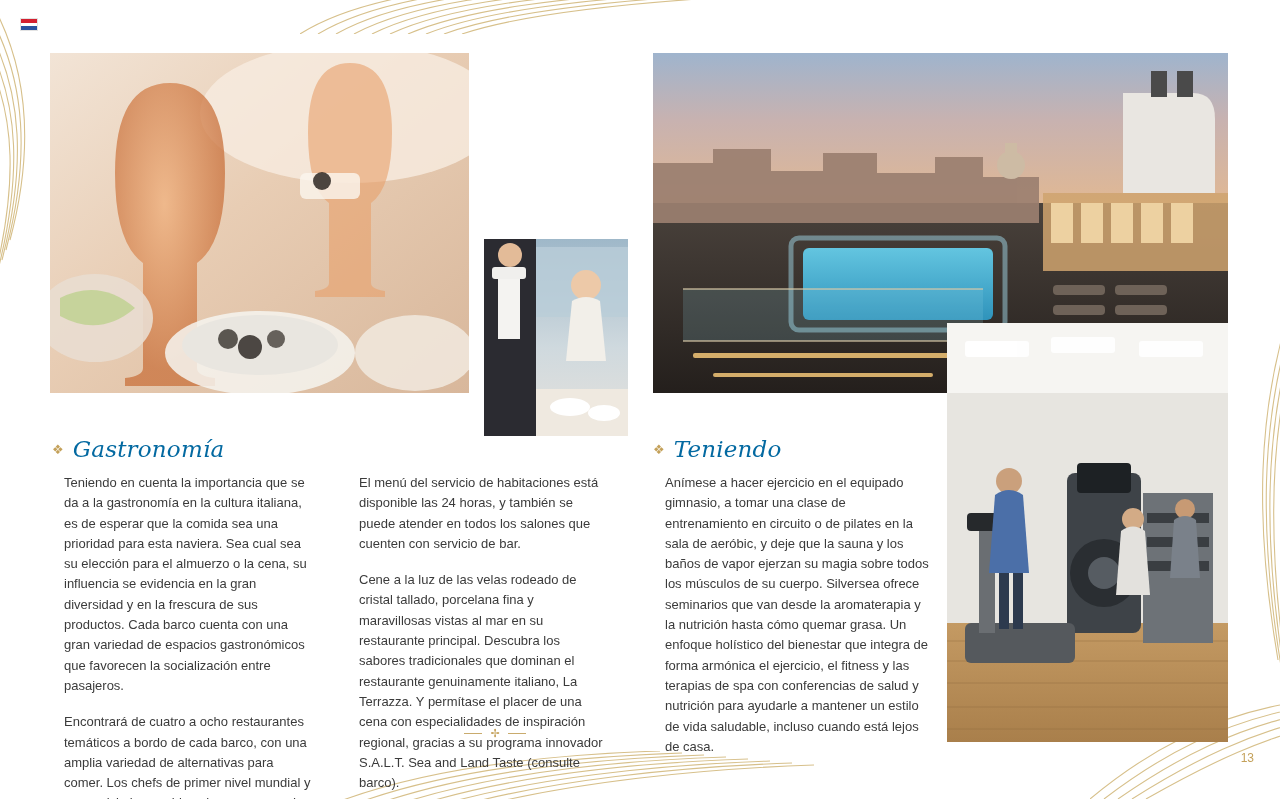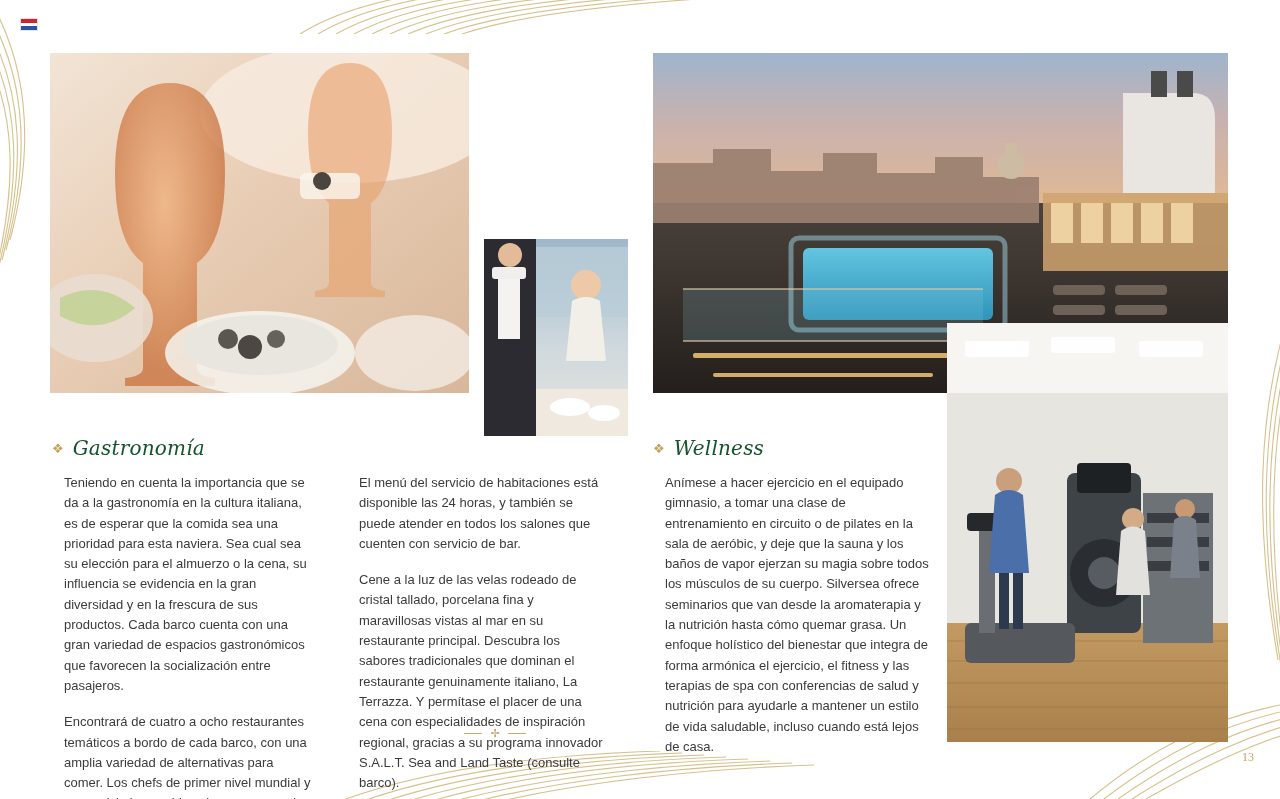--- a/index.html
+++ b/index.html
@@ -66,22 +66,22 @@
   .section-head {
     position: absolute;
     display: flex;
     align-items: center;
     gap: 9px;
     color: #c8a558;
   }
   .section-head .title {
     font-family: "DejaVu Serif", serif;
     font-style: italic;
-    font-size: 20px;
-    color: #14532d;
+    font-size: 23px;
+    color: #0369a1;
     letter-spacing: .2px;
   }
   .floret {
     font-size: 13px;
     color: #c4a15a;
     line-height: 1;
   }
   #head-gastronomy { left: 52px;  top: 436px; }
   #head-wellness   { left: 653px; top: 436px; }
 
@@ -120,21 +120,21 @@
   .ornament .mark {
     font-size: 11px;
     line-height: 1;
   }
 
   
   .page-number {
     position: absolute;
     right: 26px;
     bottom: 34px;
-    font-family: Liberation Serif, serif;
+    font-family: Liberation Sans, sans-serif;
     font-size: 12px;
     color: #c4a15a;
   }
 </style>
 </head>
 <body>
 
 <div class="page">
 
   <div class="deco deco-top-center">
@@ -400,21 +400,21 @@
     <p>Encontrará de cuatro a ocho restaurantes temáticos a bordo de cada barco, con una amplia variedad de alternativas para comer. Los chefs de primer nivel mundial y un servicio impecable velan por que cada comida sea degustada con la máxima satisfacción.</p>
   </div>
 
   <div class="col" id="col-gastro-2">
     <p>El menú del servicio de habitaciones está disponible las 24 horas, y también se puede atender en todos los salones que cuenten con servicio de bar.</p>
     <p>Cene a la luz de las velas rodeado de cristal tallado, porcelana fina y maravillosas vistas al mar en su restaurante principal. Descubra los sabores tradicionales que dominan el restaurante genuinamente italiano, La Terrazza. Y permítase el placer de una cena con especialidades de inspiración regional, gracias a su programa innovador S.A.L.T. Sea and Land Taste (consulte barco).</p>
   </div>
 
   <div class="section-head" id="head-wellness">
     <span class="floret">❖</span>
-    <span class="title">Wellness</span>
+    <span class="title">Teniendo</span>
   </div>
 
   <div class="col" id="col-wellness">
     <p>Anímese a hacer ejercicio en el equipado gimnasio, a tomar una clase de entrenamiento en circuito o de pilates en la sala de aeróbic, y deje que la sauna y los baños de vapor ejerzan su magia sobre todos los músculos de su cuerpo. Silversea ofrece seminarios que van desde la aromaterapia y la nutrición hasta cómo quemar grasa. Un enfoque holístico del bienestar que integra de forma armónica el ejercicio, el fitness y las terapias de spa con conferencias de salud y nutrición para ayudarle a mantener un estilo de vida saludable, incluso cuando está lejos de casa.</p>
   </div>
 
   <div class="ornament">
     <span class="rule"></span>
     <span class="mark">✢</span>
     <span class="rule"></span>

